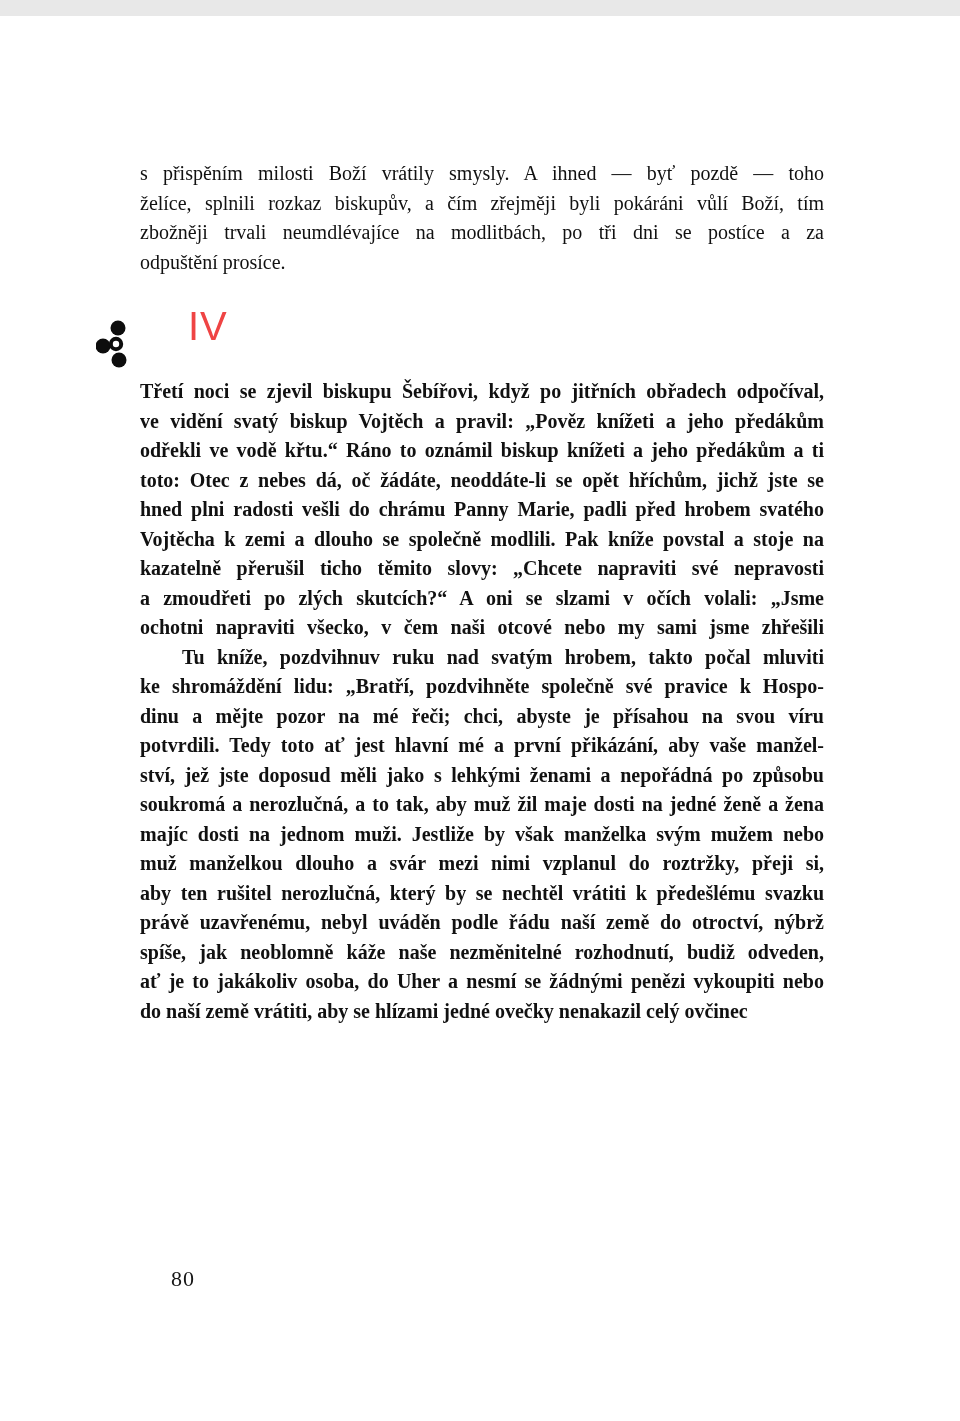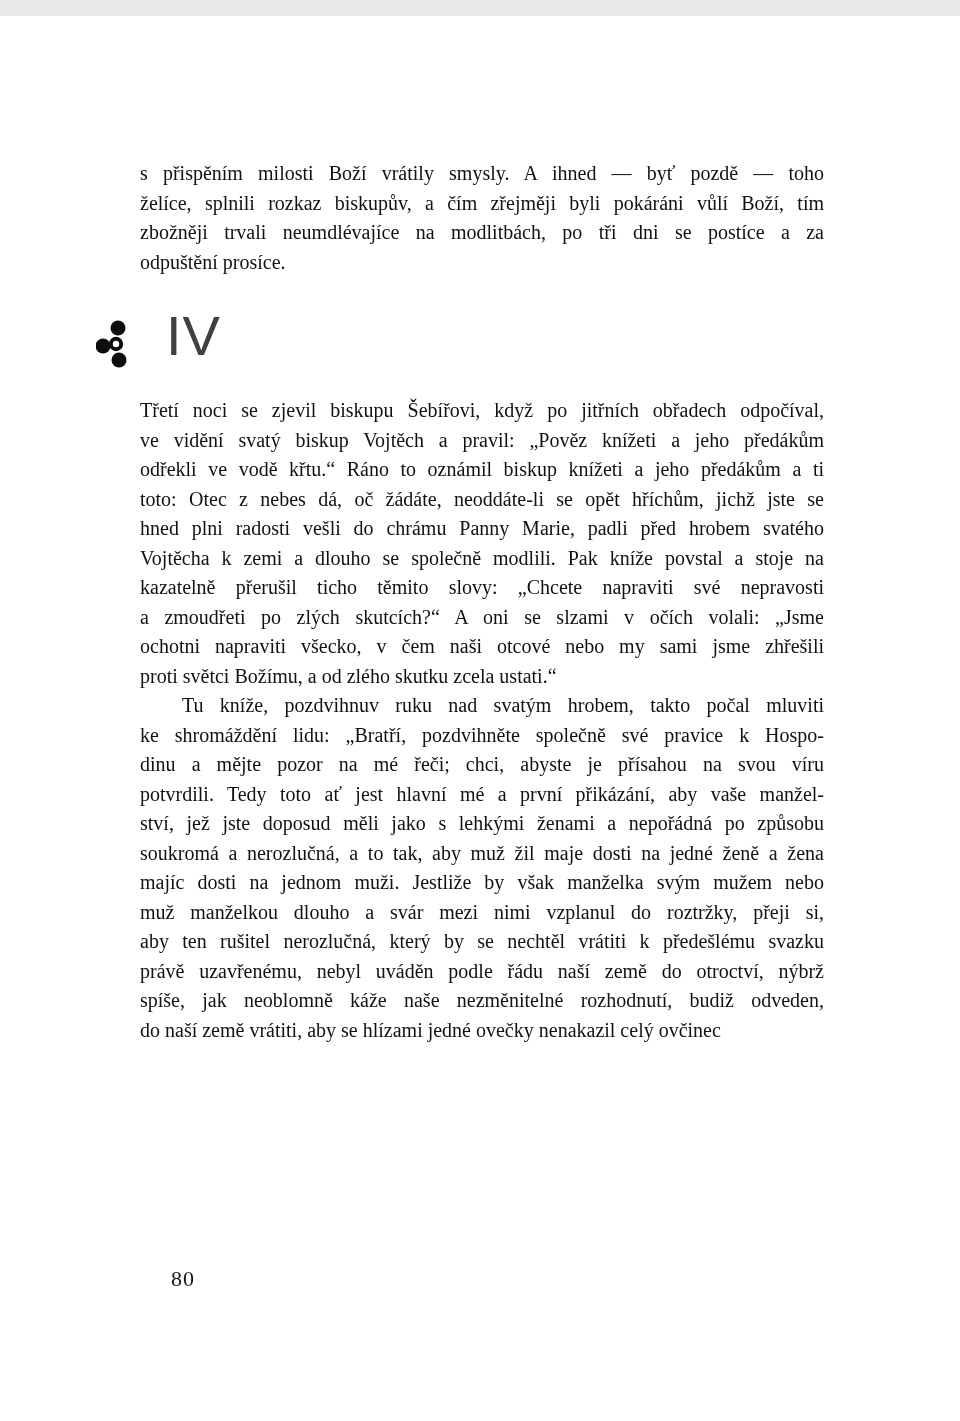--- a/index.html
+++ b/index.html
@@ -17,21 +17,21 @@
     font-family: "Liberation Serif", "DejaVu Serif", serif;
     color: #111111;
   }
   .textblock {
     position: absolute;
     left: 140px;
     width: 684px;
     font-size: 20px;
   }
   .para-continuation { top: 143px; }
-  .para-body { top: 380px; }
+  .para-body { top: 361px; font-weight: bold; }
   .line {
     line-height: 29.5px;
     text-align: justify;
     text-align-last: justify;
     white-space: normal;
   }
   .line.last {
     text-align-last: left;
   }
   .indent-first .line:first-child {
@@ -44,28 +44,28 @@
     width: 960px;
     height: 0;
   }
   .chapter-ornament {
     position: absolute;
     left: 96px;
     top: 302px;
   }
   .chapter-number {
     position: absolute;
-    left: 166px;
+    left: 188px;
     top: 286px;
     font-family: "Liberation Sans", "DejaVu Sans", sans-serif;
-    font-size: 56px;
+    font-size: 40px;
     font-weight: 400;
     letter-spacing: 1px;
     line-height: 1.2;
-    color: #404040;
+    color: #ef4444;
   }
   .page-number {
     position: absolute;
     left: 171px;
     top: 1250px;
     font-size: 22px;
     letter-spacing: 1px;
     color: #161616;
   }
 </style>
@@ -97,33 +97,33 @@
     <div>
         <div class="line">Třetí noci se zjevil biskupu Šebířovi, když po jitřních obřadech odpočíval,</div>
         <div class="line">ve vidění svatý biskup Vojtěch a pravil: „Pověz knížeti a jeho předákům</div>
         <div class="line">odřekli ve vodě křtu.“ Ráno to oznámil biskup knížeti a jeho předákům a ti</div>
         <div class="line">toto: Otec z nebes dá, oč žádáte, neoddáte-li se opět hříchům, jichž jste se</div>
         <div class="line">hned plni radosti vešli do chrámu Panny Marie, padli před hrobem svatého</div>
         <div class="line">Vojtěcha k zemi a dlouho se společně modlili. Pak kníže povstal a stoje na</div>
         <div class="line">kazatelně přerušil ticho těmito slovy: „Chcete napraviti své nepravosti</div>
         <div class="line">a zmoudřeti po zlých skutcích?“ A oni se slzami v očích volali: „Jsme</div>
         <div class="line">ochotni napraviti všecko, v čem naši otcové nebo my sami jsme zhřešili</div>
-        <div class="line last">proti světci Božímu, a od zlého skutku zcela ustati.“</div>
       </div>
     <div class="indent-first">
         <div class="line">Tu kníže, pozdvihnuv ruku nad svatým hrobem, takto počal mluviti</div>
         <div class="line">ke shromáždění lidu: „Bratří, pozdvihněte společně své pravice k Hospo-</div>
         <div class="line">dinu a mějte pozor na mé řeči; chci, abyste je přísahou na svou víru</div>
         <div class="line">potvrdili. Tedy toto ať jest hlavní mé a první přikázání, aby vaše manžel-</div>
         <div class="line">ství, jež jste doposud měli jako s lehkými ženami a nepořádná po způsobu</div>
         <div class="line">soukromá a nerozlučná, a to tak, aby muž žil maje dosti na jedné ženě a žena</div>
         <div class="line">majíc dosti na jednom muži. Jestliže by však manželka svým mužem nebo</div>
         <div class="line">muž manželkou dlouho a svár mezi nimi vzplanul do roztržky, přeji si,</div>
         <div class="line">aby ten rušitel nerozlučná, který by se nechtěl vrátiti k předešlému svazku</div>
         <div class="line">právě uzavřenému, nebyl uváděn podle řádu naší země do otroctví, nýbrž</div>
         <div class="line">spíše, jak neoblomně káže naše nezměnitelné rozhodnutí, budiž odveden,</div>
+        <div class="line">ať je to jakákoliv osoba, do Uher a nesmí se žádnými penězi vykoupiti nebo</div>
         <div class="line last">do naší země vrátiti, aby se hlízami jedné ovečky nenakazil celý ovčinec</div>
       </div>
   </div>
 
   <div class="page-number">80</div>
 
 </div>
 
 </body></html>

